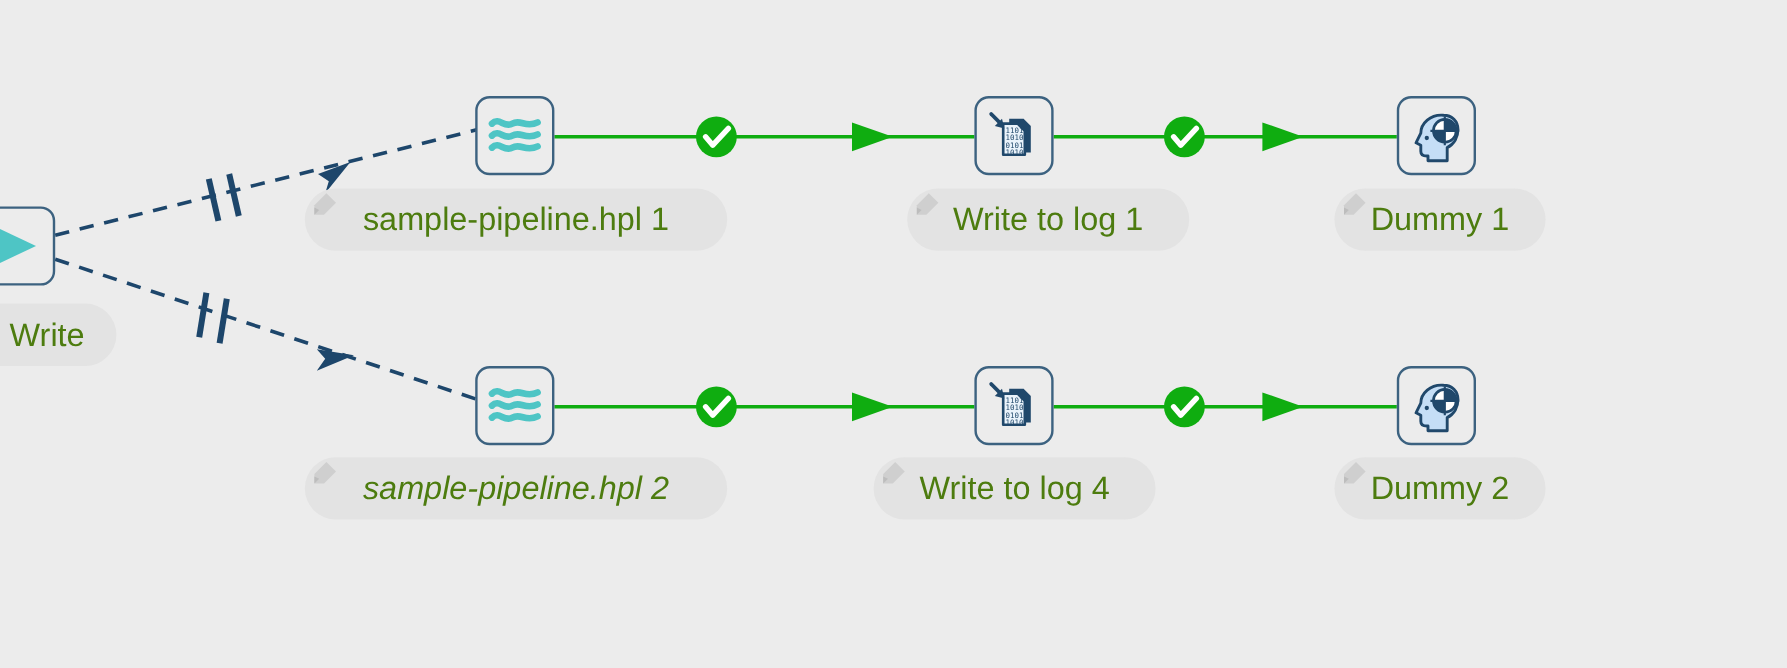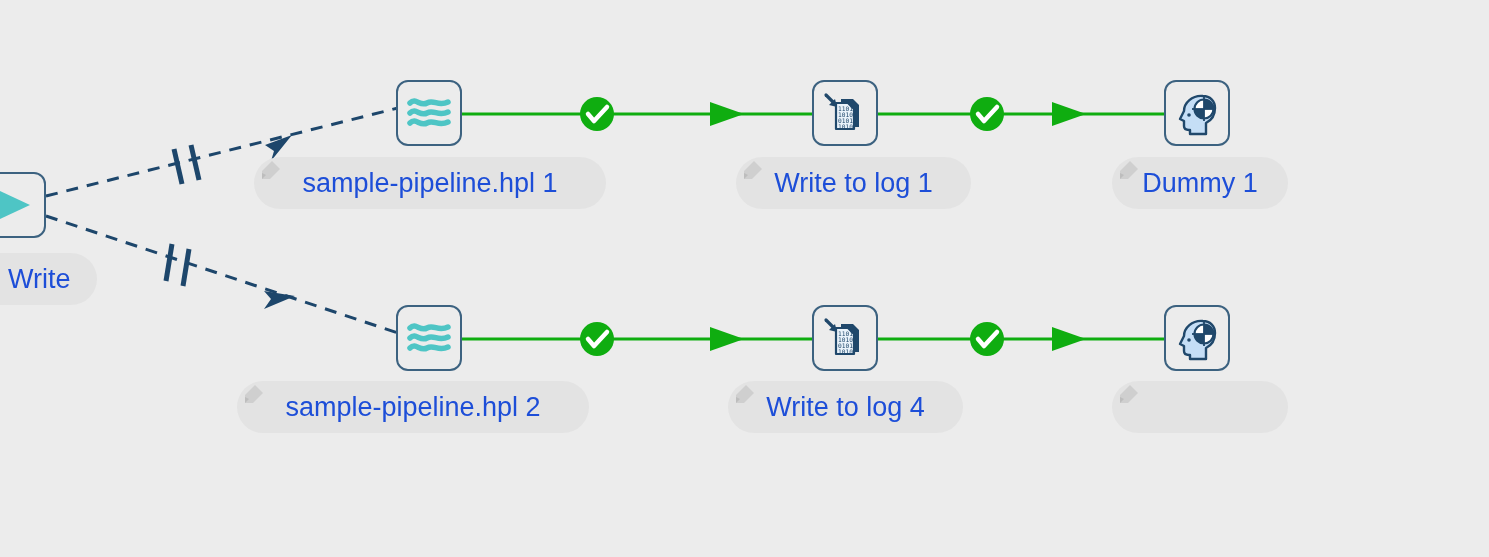--- a/index.html
+++ b/index.html
@@ -45,21 +45,21 @@
     position: absolute;
     height: 52px;
     box-sizing: border-box;
     background: #e3e3e3;
     border-radius: 26px;
     display: flex;
     align-items: center;
     justify-content: center;
     padding: 0 26px;
     font-size: 27px;
-    color: #1d4ed8;
+    color: #4d7c0f;
     white-space: nowrap;
     z-index: 2;
     font-family: "Liberation Sans", sans-serif;
   }
   .label .pencil {
     position: absolute;
     left: 6px;
     top: 2px;
     width: 22px;
     height: 22px;
@@ -186,21 +186,21 @@
         <text x="17" y="34">0101</text>
         <text x="17" y="40">1010</text>
       </g>
 
       <g stroke="#20486b" stroke-width="3.2" fill="none" stroke-linecap="round">
         <line x1="5" y1="6" x2="14" y2="15"></line>
       </g>
       <polygon points="16,18 8,16 14,10" fill="#20486b"></polygon>
     </svg>
   </div>
-  <div class="label" style="left:736px; top:157px; width:235px;">
+  <div class="label" style="left:756px; top:157px; width:235px;">
     <svg class="pencil" viewBox="0 0 22 22">
       <path d="M2 20 L2 12 L12 2 L20 10 L10 20 Z" fill="#cfcfcf"></path>
       <path d="M2 20 L6 16 L2 14 Z" fill="#bdbdbd"></path>
     </svg>
     <span class="txt">Write to log 1</span>
   </div>
 
   <div class="node" style="left:1164px; top:80px;">
     <svg width="48" height="48" viewBox="0 0 48 48">
       <path d="M30 7 C19 6, 11 14, 11 22 L7 30 L11 32 L11 37 C11 40, 13 41, 16 41 L17 41 L17 45 L33 45 L33 34
@@ -225,21 +225,21 @@
 
   <div class="node" style="left:396px; top:305px;">
     <svg width="48" height="48" viewBox="0 0 48 48">
       <g fill="none" stroke="#4ec5c5" stroke-width="5.5" stroke-linecap="round">
         <path d="M5 14 C11 8, 15 18, 22 14 C29 10, 33 18, 43 13"></path>
         <path d="M5 24 C11 18, 15 28, 22 24 C29 20, 33 28, 43 23"></path>
         <path d="M5 34 C11 28, 15 38, 22 34 C29 30, 33 38, 43 33"></path>
       </g>
     </svg>
   </div>
-  <div class="label" style="left:237px; top:381px; width:352px;">
+  <div class="label" style="left:254px; top:381px; width:352px;font-style:italic;">
     <svg class="pencil" viewBox="0 0 22 22">
       <path d="M2 20 L2 12 L12 2 L20 10 L10 20 Z" fill="#cfcfcf"></path>
       <path d="M2 20 L6 16 L2 14 Z" fill="#bdbdbd"></path>
     </svg>
     <span class="txt">sample-pipeline.hpl 2</span>
   </div>
 
   <div class="node" style="left:812px; top:305px;">
     <svg width="48" height="48" viewBox="0 0 48 48">
       <path d="M20 10 h12 l6 6 v22 h-18 z" fill="#20486b"></path>
@@ -276,15 +276,16 @@
         <line x1="31" y1="8" x2="31" y2="32"></line>
         <line x1="19" y1="20" x2="43" y2="20"></line>
       </g>
     </svg>
   </div>
   <div class="label" style="left:1112px; top:381px; width:176px;">
     <svg class="pencil" viewBox="0 0 22 22">
       <path d="M2 20 L2 12 L12 2 L20 10 L10 20 Z" fill="#cfcfcf"></path>
       <path d="M2 20 L6 16 L2 14 Z" fill="#bdbdbd"></path>
     </svg>
+    <span class="txt">Dummy 2</span>
   </div>
 
 </div>
 
 </body></html>

